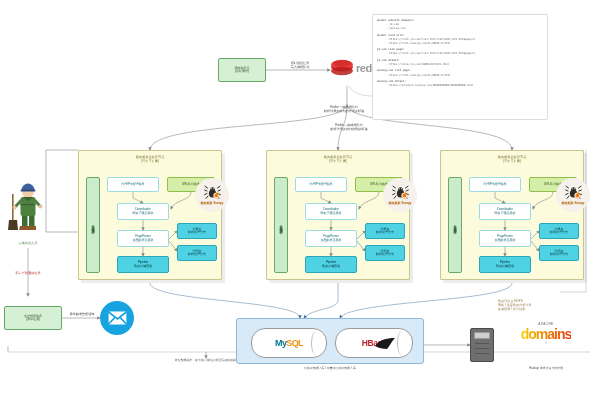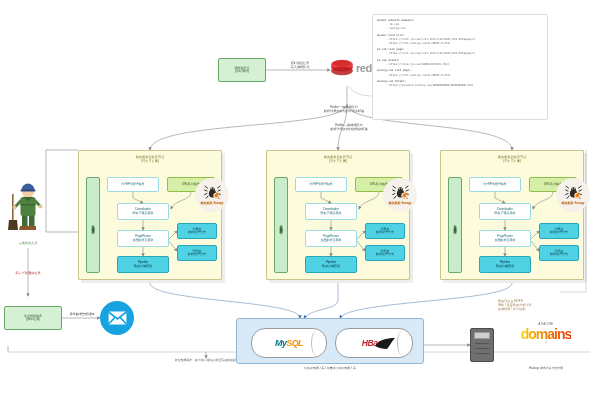--- a/index.html
+++ b/index.html
@@ -48,21 +48,21 @@
            border-radius:2px;padding:3px 4px;box-sizing:border-box;
            font-family:"DejaVu Sans Mono","Liberation Mono",monospace;
            font-size:2.7px;line-height:1.5;color:#555;overflow:hidden;}
   .urlcard .grp{margin-bottom:2.5px;}
   .urlcard .gh{color:#333;}
   .urlcard .gi{padding-left:9px;color:#6a6a6a;white-space:nowrap;overflow:hidden;
                text-overflow:clip;display:block;}
 
   
   .dbbar{position:absolute;background:#d8e9f8;border:1px solid #8fb8d8;
-         border-radius:3px;box-sizing:border-box;font-style:italic;}
+         border-radius:3px;box-sizing:border-box;}
   .cyl{position:absolute;background:#fff;border:1px solid #9a9a9a;border-radius:14px;
        display:flex;align-items:center;justify-content:center;}
   .cyl:after{content:"";position:absolute;right:5px;top:2px;bottom:2px;width:9px;
              border-left:1px solid #bdbdbd;border-radius:50%;}
 
   
   .mysql{font-size:9px;font-weight:bold;letter-spacing:-.6px;}
   .mysql .a{color:#00758f;} .mysql .b{color:#f29111;}
   .hbase{font-size:8.5px;font-weight:bold;color:#c1272d;letter-spacing:-.4px;}
 

